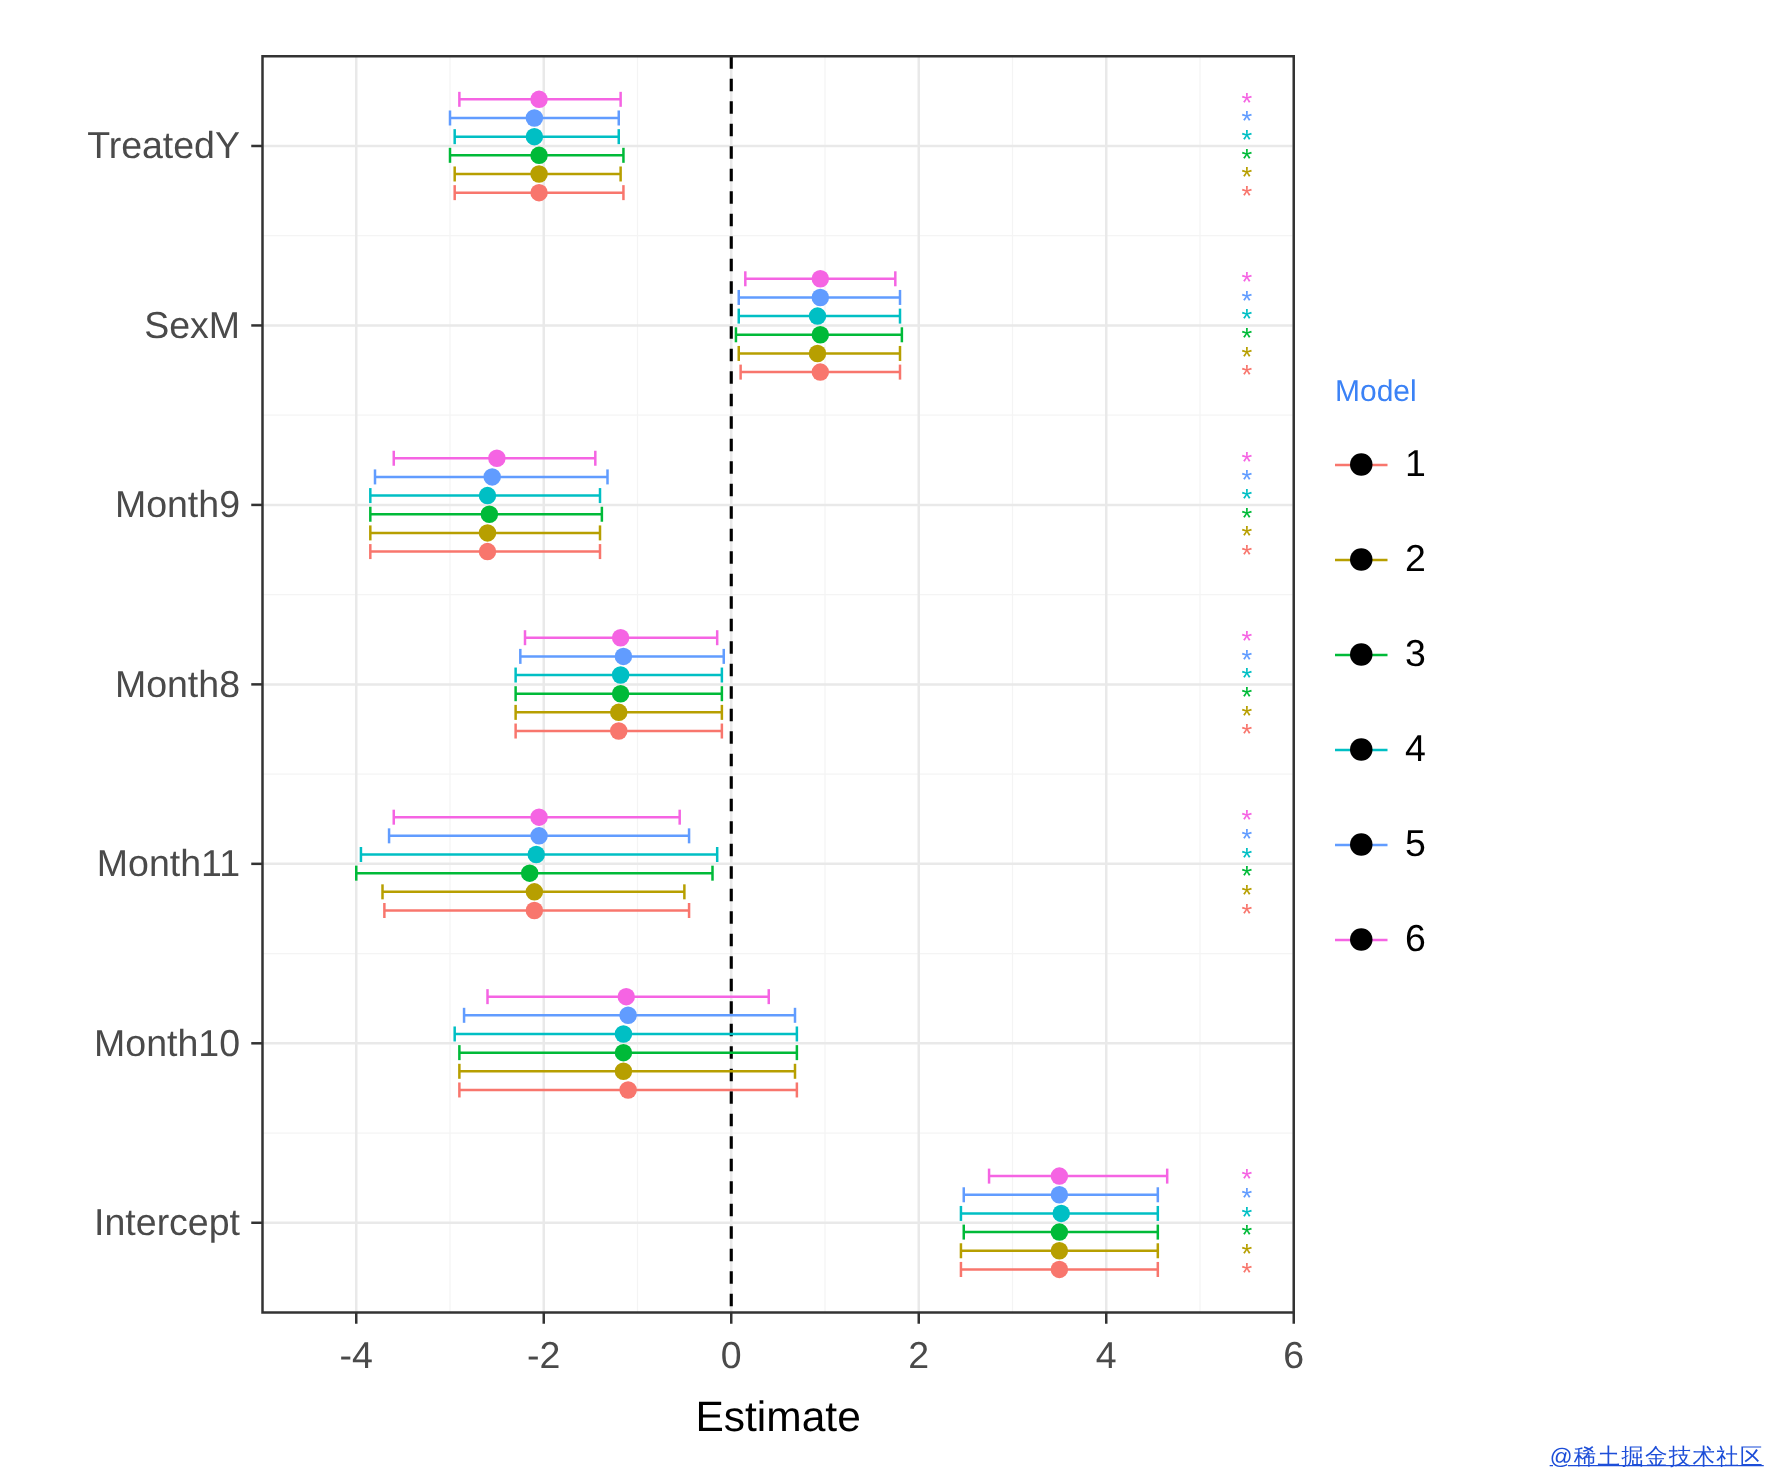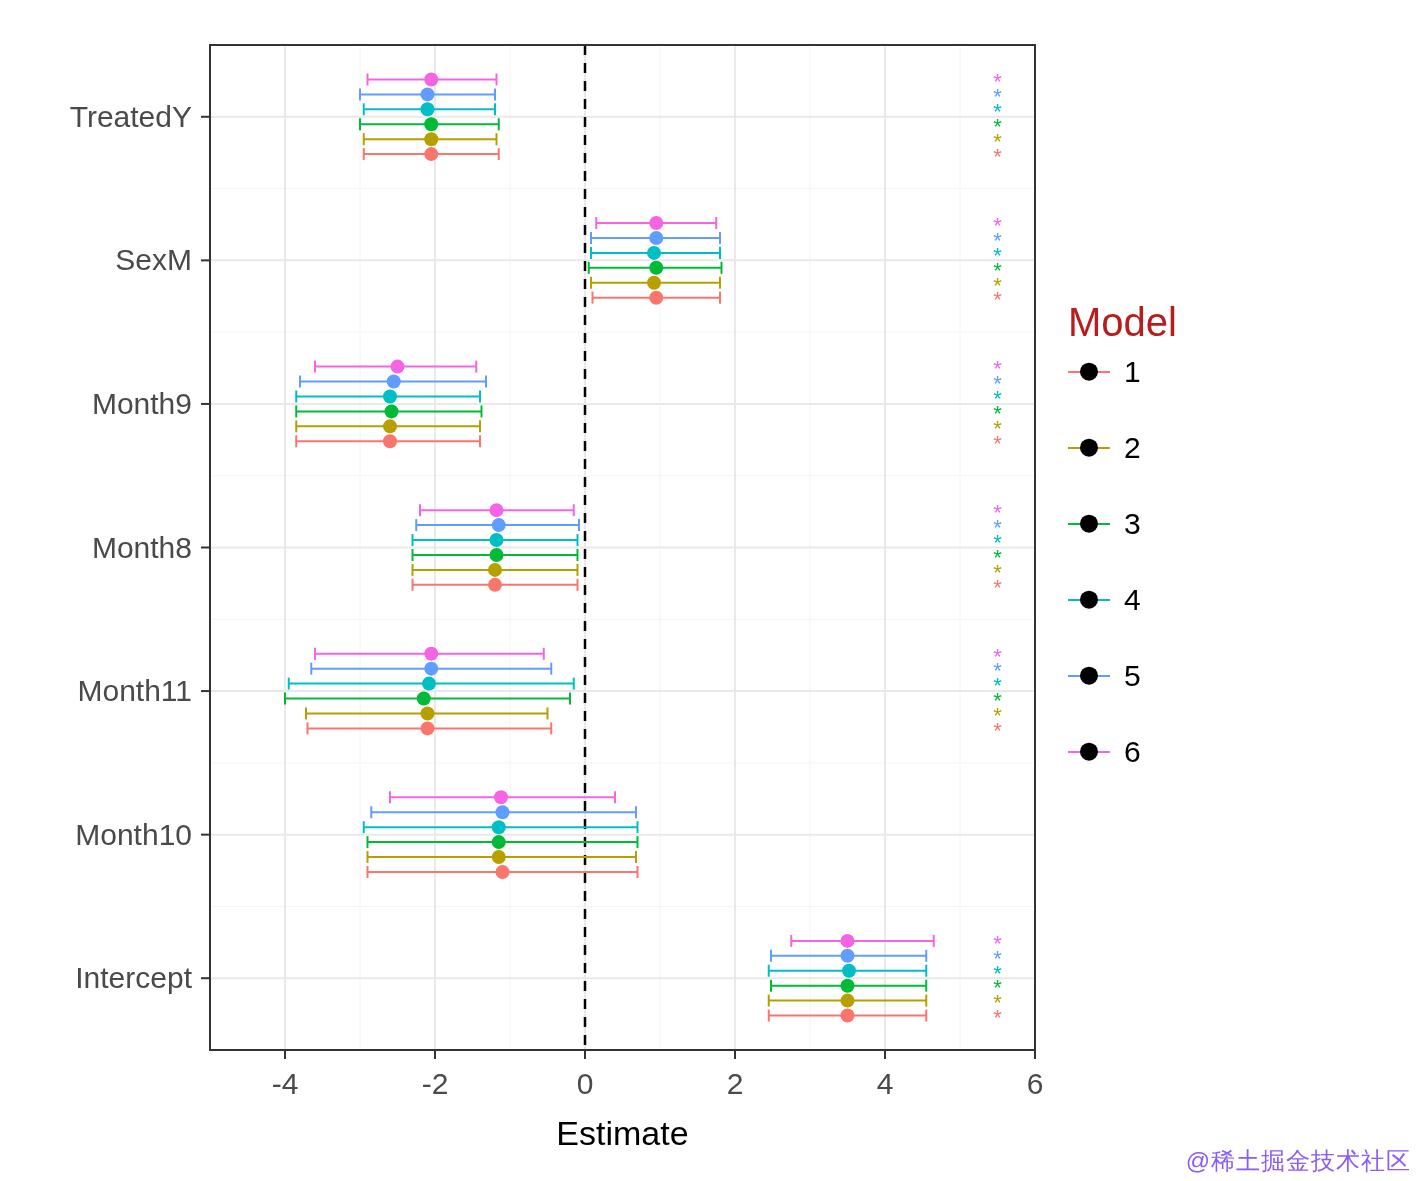--- a/index.html
+++ b/index.html
@@ -9,22 +9,22 @@
     font-family: Arial, Helvetica, sans-serif;
   }
   .chart-wrap {
     position: relative;
     width: 1417px;
     height: 1181px;
     background: #ffffff;
   }
   .legend-title {
     position: absolute;
-    font-size: 40px;
-    color: #b91c1c;
+    font-size: 24px;
+    color: #3b82f6;
   }
   .legend-item {
     position: absolute;
     display: flex;
     align-items: center;
     font-size: 30px;
     color: #000;
   }
   .legend-swatch {
     position: relative;
@@ -55,23 +55,24 @@
     border-radius: 50%;
     background: currentColor;
     color: #000;
     font-size: 14px;
     font-weight: 700;
   }
   .watermark {
     position: absolute;
     right: 6px;
     bottom: 4px;
-    color: #8b5cf6;
-    font-size: 24px;
+    color: #1d4ed8;
+    font-size: 18px;
     letter-spacing: 1px;
+    text-decoration: underline;
   }
   .svg-plot { position: absolute; left: 0; top: 0; }
   .axis-text { font-size: 30px; fill: #4a4a4a; }
   .axis-title { font-size: 34px; fill: #000; }
   .tick-line { stroke: #333333; stroke-width: 2; }
   .grid-major { stroke: #e9e9e9; stroke-width: 2; }
   .grid-minor { stroke: #f4f4f4; stroke-width: 1; }
   .panel-border { fill: none; stroke: #333333; stroke-width: 2; }
   .panel-bg { fill: #ffffff; }
   .zero-line { stroke: #000; stroke-width: 2.5; stroke-dasharray: 10 8; }

